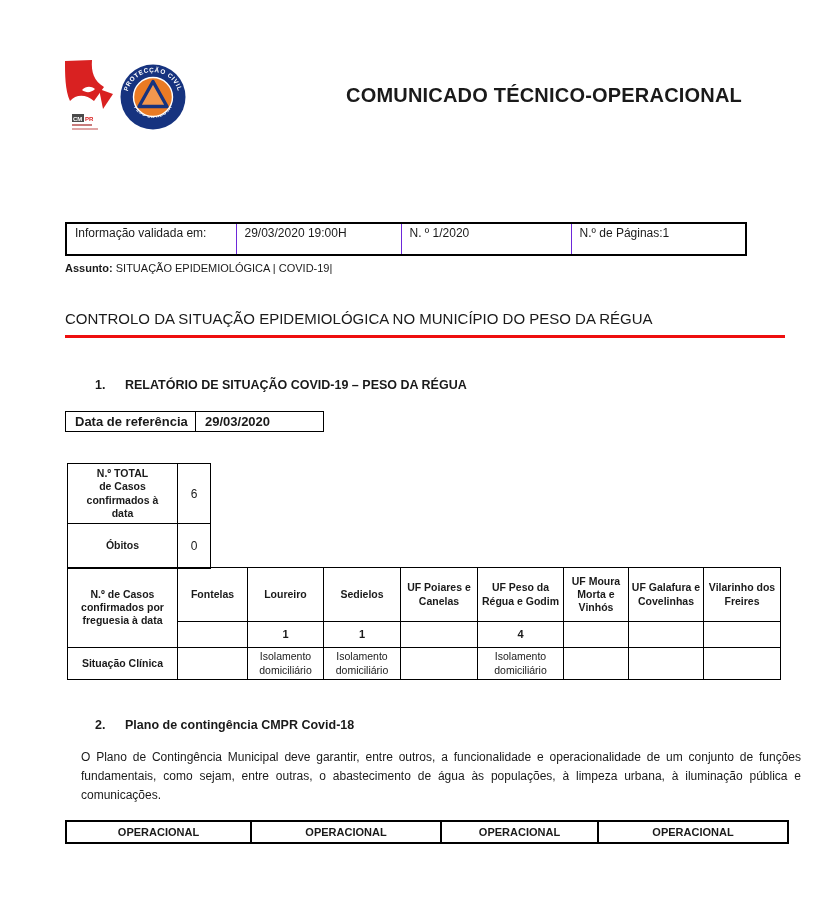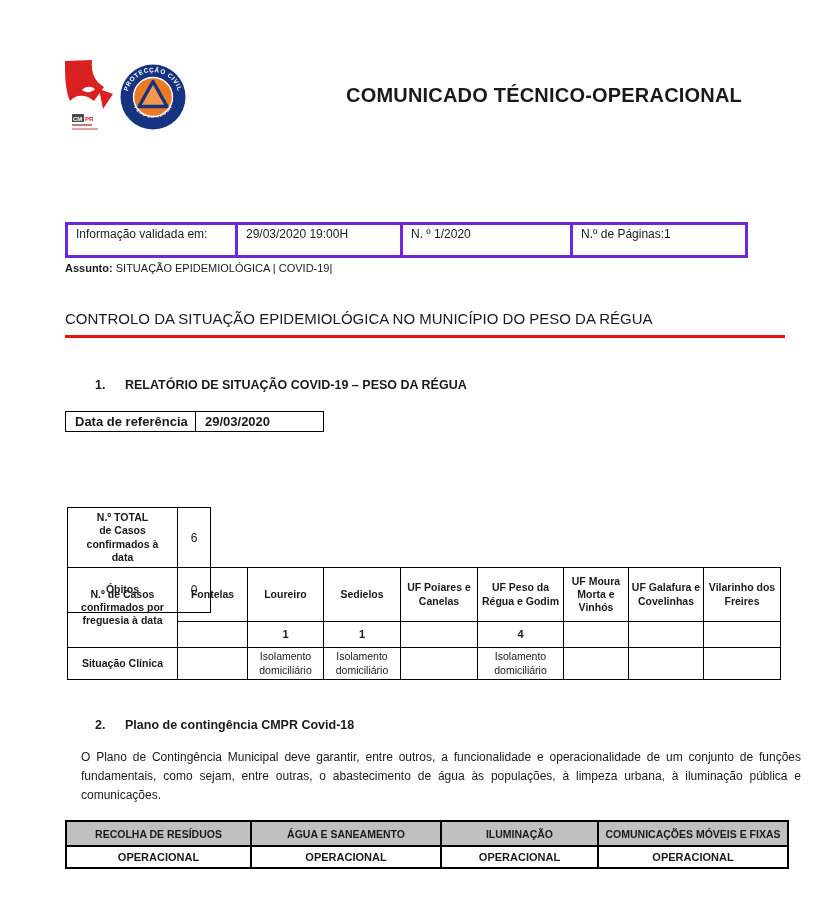--- a/index.html
+++ b/index.html
@@ -7,39 +7,39 @@
   .page { position:relative; width:835px; height:921px; background:#fff; color:#1a1a1a; overflow:hidden; }
   .abs { position:absolute; }
 
   
   .header-text { left:340px; top:62px; width:408px;margin-top:22px; }
   .doc-title { font-size:20px; font-weight:bold; text-align:center; letter-spacing:.2px; }
   .doc-subtitle { font-size:14px; text-align:right; margin-top:21px; }
 
   
   .info-bar { left:65px; top:222px; width:680px; border-collapse:collapse; table-layout:fixed; }
-  .info-bar td { border:3px solid #6d28d9; font-size:12px; padding:2px 0 14px 8px; height:20px;margin-left:45px; }
+  .info-bar td { border:1px solid #6d28d9; font-size:12px; padding:2px 0 14px 8px; height:20px;margin-left:45px; }
   .info-bar { border:2px solid #000; }
 
   
   .subject-line { left:65px; top:262px; width:720px; font-size:11px; }
   .subject-label { font-weight:bold; }
   .controlo-line { left:65px; top:310px; width:720px; font-size:15px; }
   .red-rule { left:65px; top:335px; width:720px; height:3px; background:#ee0f0f; }
 
   
   .section-heading { left:95px; font-size:12.5px; font-weight:bold; display:flex; }
   .section-heading .num { width:30px; }
 
   
   .ref-table { left:65px; top:411px; border-collapse:collapse; table-layout:fixed; }
   .ref-table td { border:1px solid #000; font-size:13px; font-weight:bold; height:20px; padding-left:9px; }
 
   
-  .totals-table { left:67px; top:463px; border-collapse:collapse; table-layout:fixed;margin-top:44px; }
+  .totals-table { left:67px; top:463px; border-collapse:collapse; table-layout:fixed; }
   .totals-table td { border:1px solid #000; text-align:center; vertical-align:middle; }
   .totals-table .t-label { font-weight:bold; font-size:10.5px; white-space:pre-line; line-height:1.25; }
   .totals-table .t-value { font-size:12px; }
 
   
   .freg-table { left:67px; top:567px; border-collapse:collapse; table-layout:fixed; }
   .freg-table td { border:1px solid #000; text-align:center; vertical-align:middle; font-size:10.5px; line-height:1.25; }
   .freg-table .f-rowlabel { font-weight:bold; font-size:10.5px; }
   .freg-table .f-colhead { font-weight:bold; }
   .freg-table .f-val { font-weight:bold; font-size:11px; }
@@ -212,26 +212,20 @@
   <div class="abs paragraph">O Plano de Contingência Municipal deve garantir, entre outros, a funcionalidade e operacionalidade de um conjunto de funções fundamentais, como sejam, entre outras, o abastecimento de água às populações, à limpeza urbana, à iluminação pública e comunicações.</div>
 
   <table class="abs serv-table">
     <colgroup>
         <col style="width:185px">
         <col style="width:190px">
         <col style="width:157px">
         <col style="width:190px">
       </colgroup>
     <tbody>
-        <tr>
-      <td class="s-head">RECOLHA DE RESÍDUOS</td>
-      <td class="s-head">ÁGUA E SANEAMENTO</td>
-      <td class="s-head">ILUMINAÇÃO</td>
-      <td class="s-head">COMUNICAÇÕES MÓVEIS E FIXAS</td>
-    </tr>
     <tr>
       <td class="s-val">OPERACIONAL</td>
       <td class="s-val">OPERACIONAL</td>
       <td class="s-val">OPERACIONAL</td>
       <td class="s-val">OPERACIONAL</td>
     </tr>
   </tbody>
     </table>
 
 </div>

